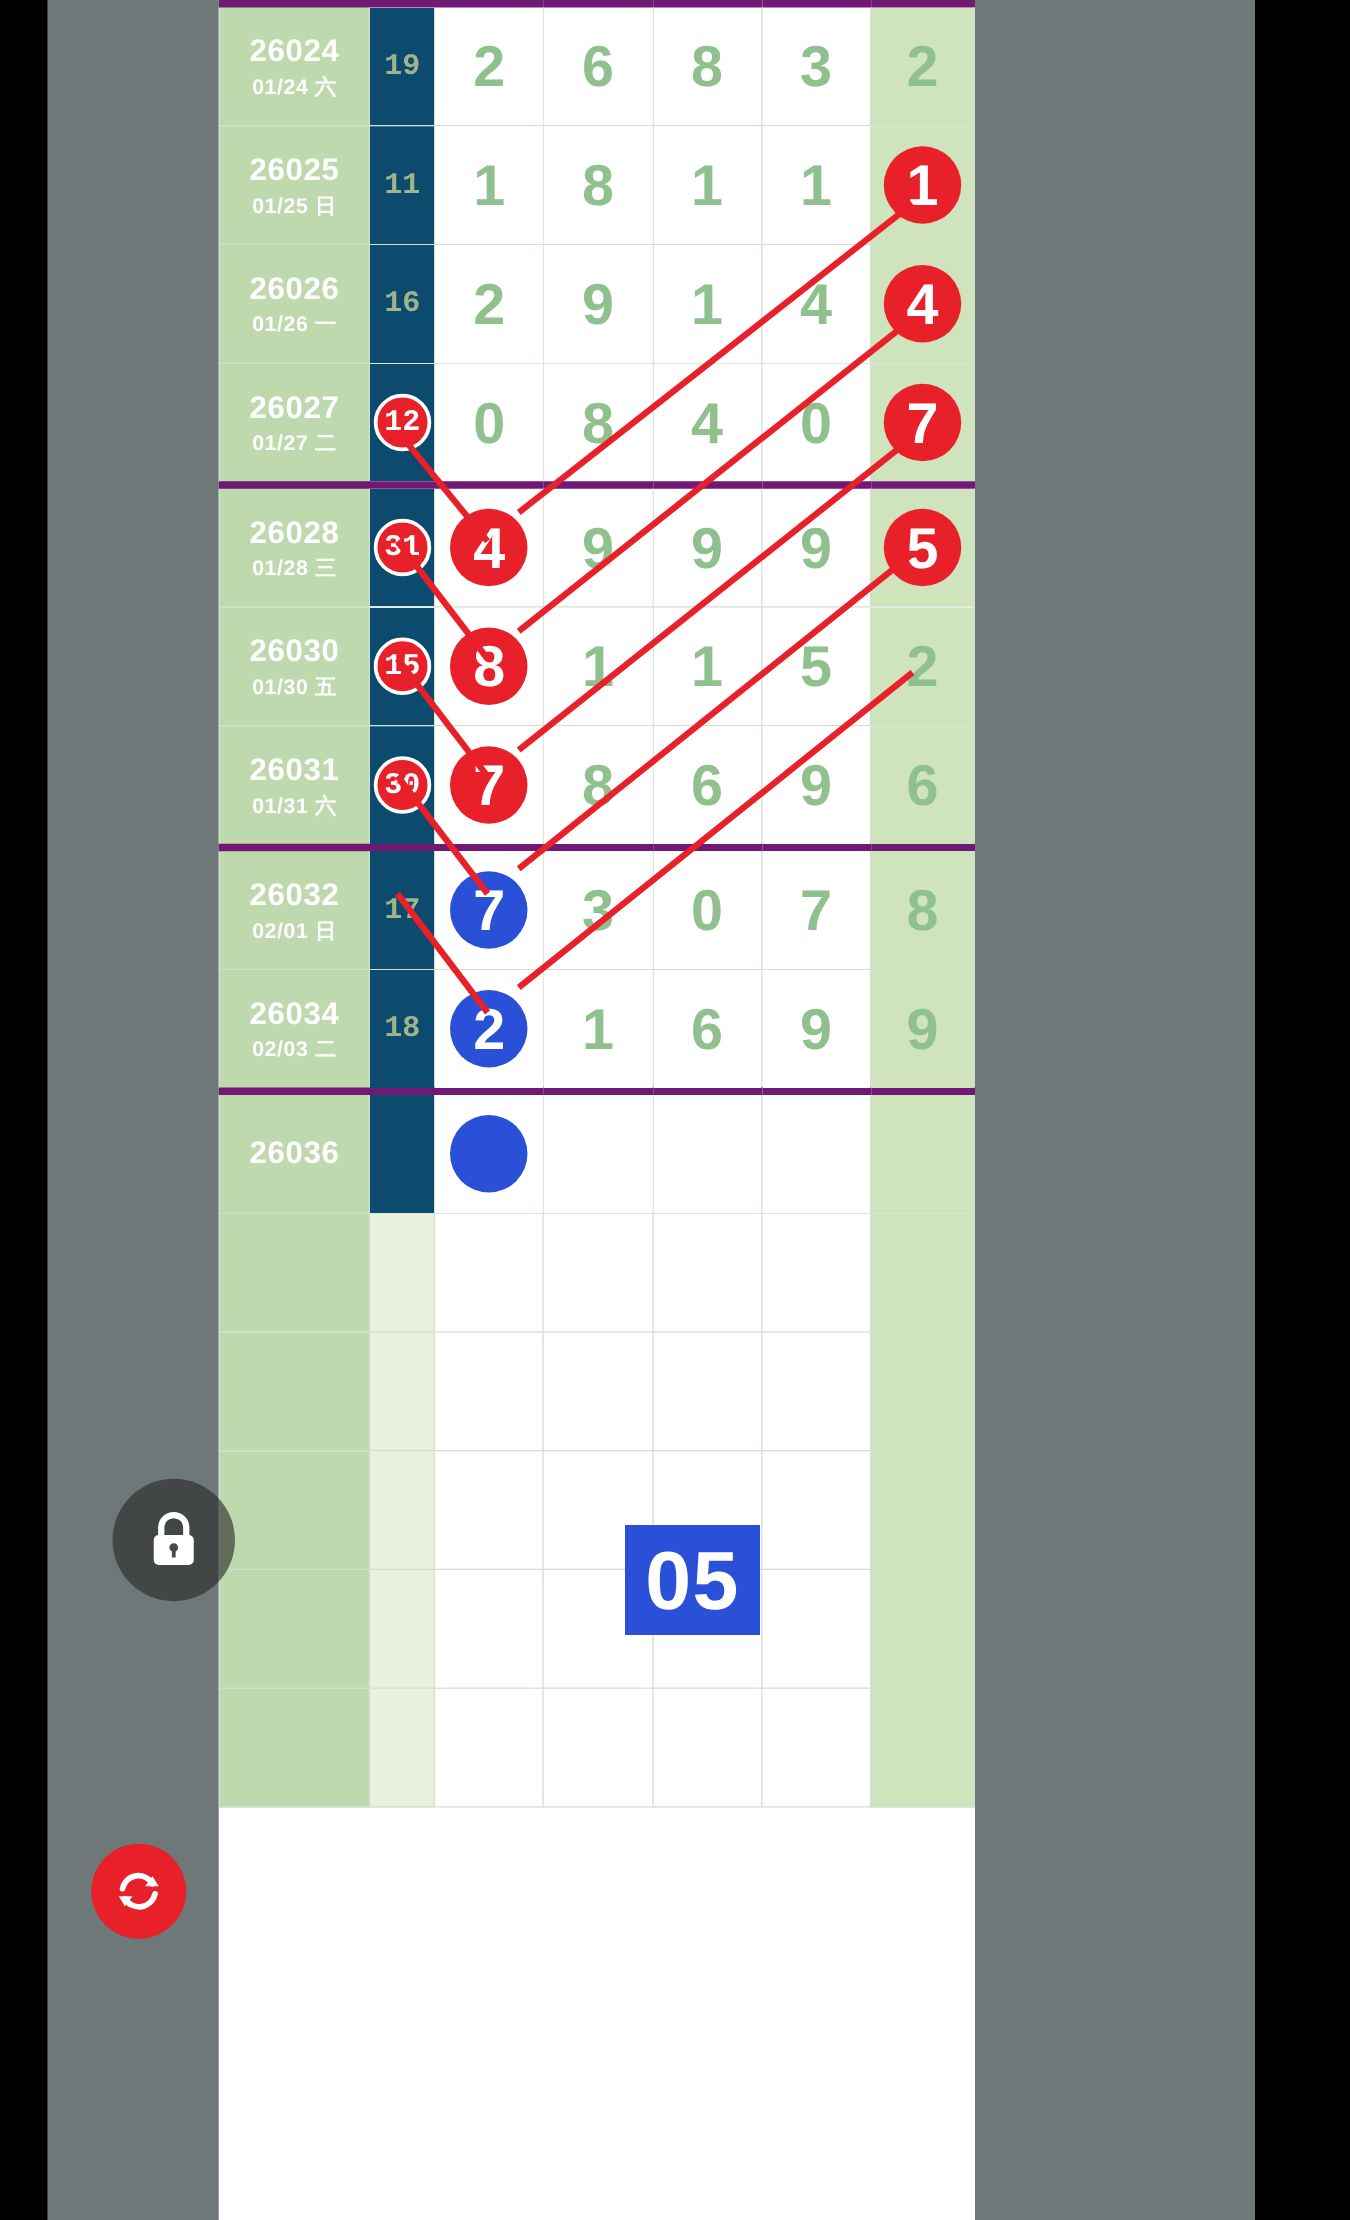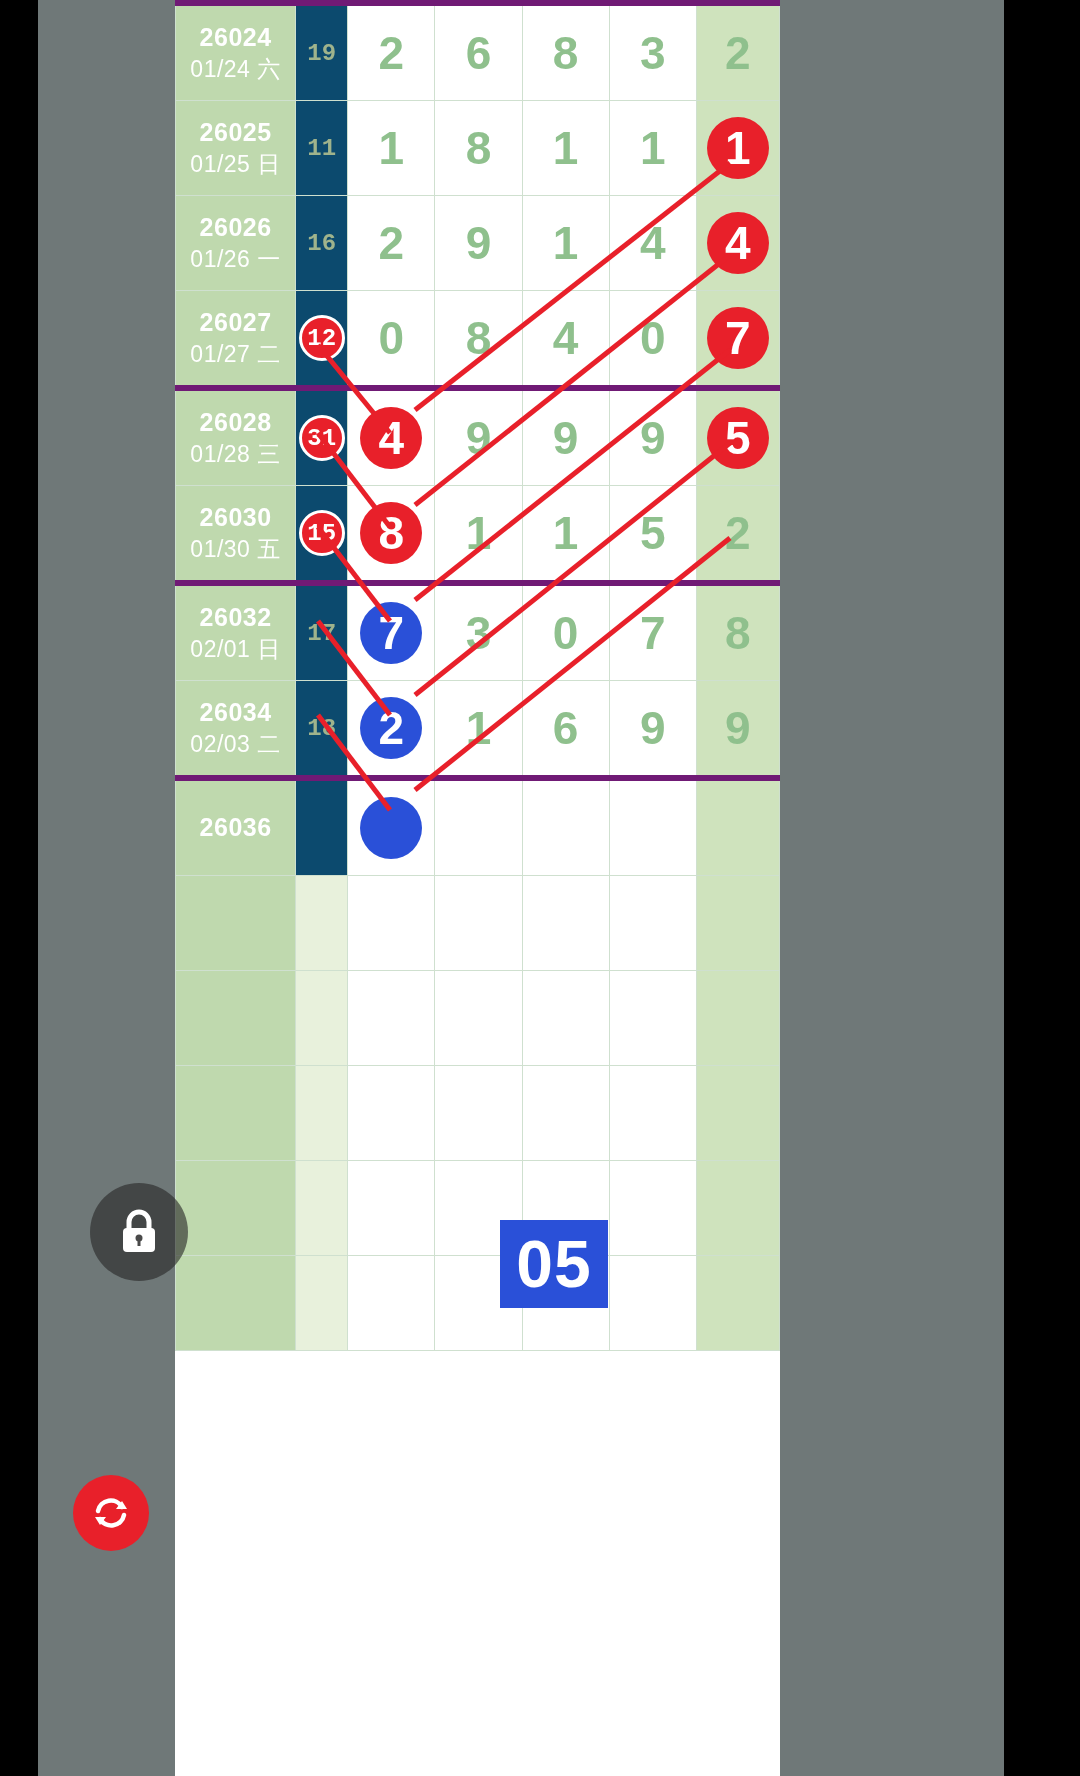--- a/index.html
+++ b/index.html
@@ -56,22 +56,22 @@
   td.issue {
     background: #bfd9ae;
     color: #ffffff;
     font-size: 25px;
     font-weight: bold;
     line-height: 1.25;
     letter-spacing: 0.5px;
   }
   td.issue .date {
     display: block;
-    font-size: 23px;
-    font-weight: normal;
+    font-size: 17px;
+    font-weight: bold;
     margin-top: 2px;
   }
   td.span {
     background: #0c4a6e;
     color: #9fb38c;
     font-size: 24px;
     font-weight: bold;
     position: relative;
     font-family: Liberation Mono, monospace;
   }
@@ -273,20 +273,33 @@
             <span class="ball small hollow-red">15</span>
           </td>
           <td class="digit">
             <span class="ball red">8</span>
           </td>
           <td class="digit">1</td>
           <td class="digit">1</td>
           <td class="digit">5</td>
           <td class="sum">2</td>
         </tr>
+        <tr>
+          <td class="issue">26031<span class="date">01/31 六</span></td>
+          <td class="span">
+            <span class="ball small hollow-red">30</span>
+          </td>
+          <td class="digit">
+            <span class="ball red">7</span>
+          </td>
+          <td class="digit">8</td>
+          <td class="digit">6</td>
+          <td class="digit">9</td>
+          <td class="sum">6</td>
+        </tr>
         <tr class="group-top">
           <td class="issue">26032<span class="date">02/01 日</span></td>
           <td class="span">17</td>
           <td class="digit">
             <span class="ball blue">7</span>
           </td>
           <td class="digit">3</td>
           <td class="digit">0</td>
           <td class="digit">7</td>
           <td class="sum">8</td>

